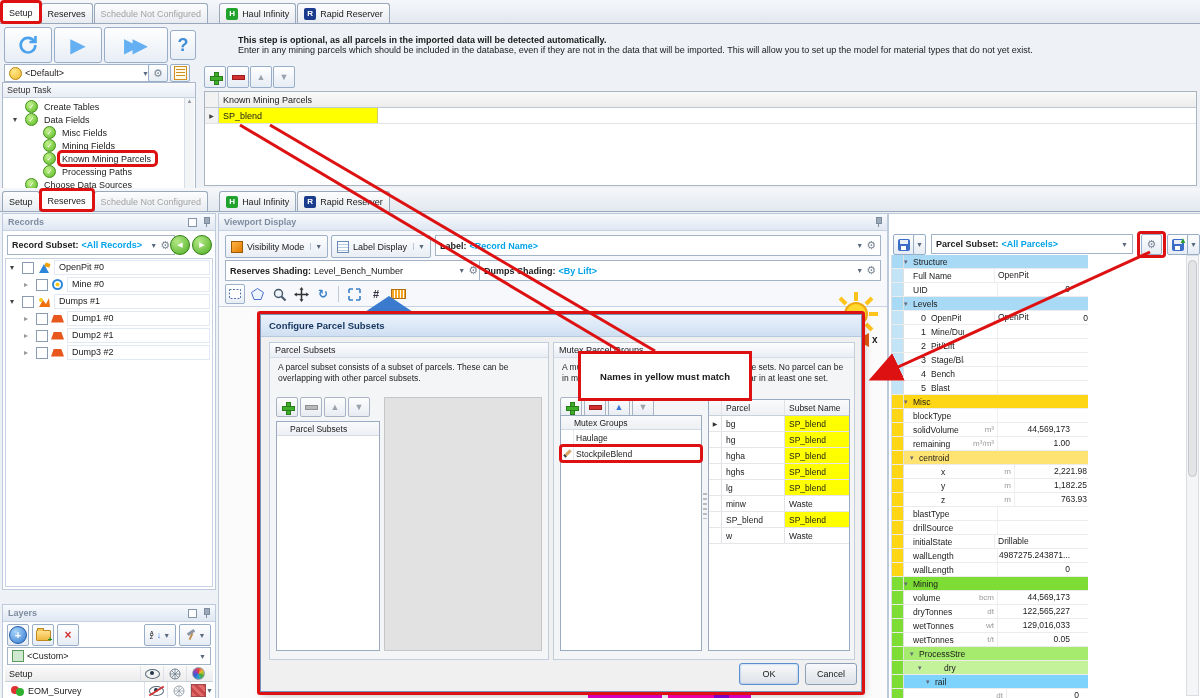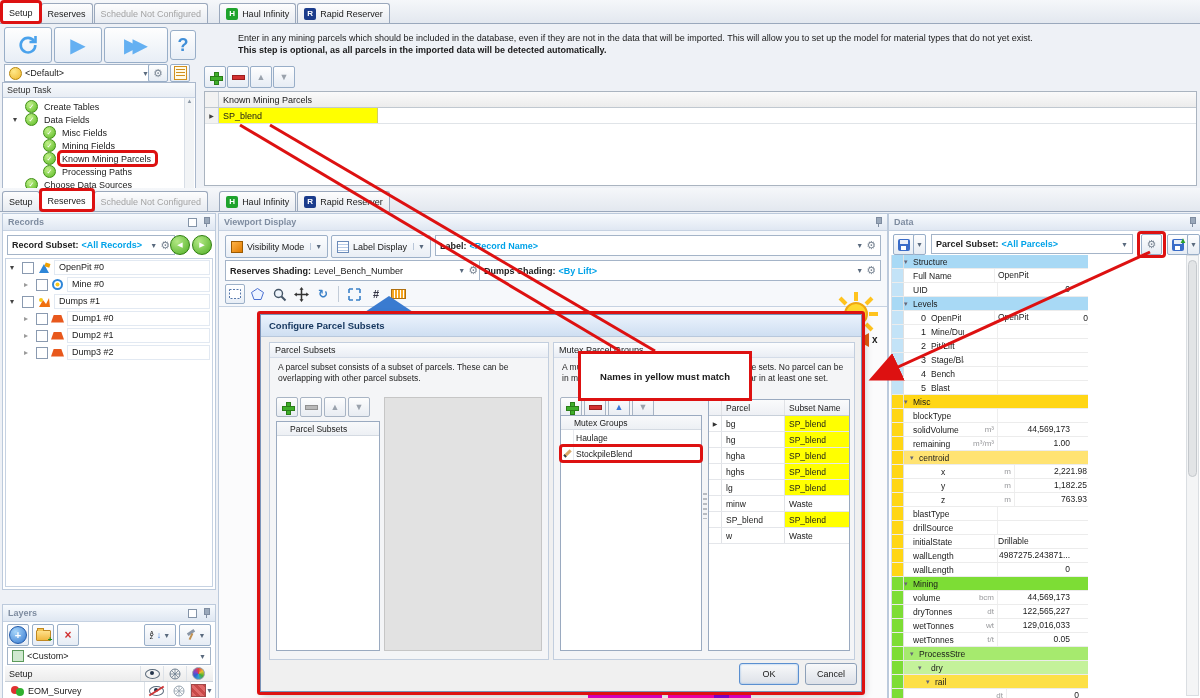--- a/index.html
+++ b/index.html
@@ -125,24 +125,24 @@
   .sh{font-size:8.5px}
   .sh .pg-val{border-left:none}
   .sb{background:#a8d9f5}.sb .pg-gut{background:#a8d9f5}
   .gb .pg-gut{background:#c3e3f7}
   .sy{background:#ffd616}.sy .pg-gut{background:#ffd616}
   .sy2{background:#ffe372}.sy2 .pg-gut{background:#ffd616}
   .gy .pg-gut{background:#ffd616}
   .sg{background:#7ddd35}.sg .pg-gut{background:#7ddd35}
   .sg2{background:#a6ea6e}.sg2 .pg-gut{background:#7ddd35}
   .sg3{background:#c4f29a}.sg3 .pg-gut{background:#7ddd35}
-  .sg4{background:#fde047}.sg4 .pg-gut{background:#7ddd35}
+  .sg4{background:#7dd3fc}.sg4 .pg-gut{background:#7ddd35}
   .gg .pg-gut{background:#7ddd35}
   .i1 .pg-arrow{margin-left:6px}.i2 .pg-arrow,.i2 .pg-label{margin-left:7px}
-  .i2 .pg-label{margin-left:4px}.i2 .pg-arrow{margin-left:14px}
+  .i2 .pg-label{margin-left:17px}.i2 .pg-arrow{margin-left:14px}
   .i3 .pg-arrow{margin-left:22px}.i4 .pg-arrow{margin-left:30px}
   .i2:not(.sh) .pg-label{margin-left:14px;flex:0 0 auto;width:40px}
   .i4:not(.sh) .pg-label{margin-left:30px}
   .vsb{position:absolute;right:2px;top:41px;bottom:2px;width:11px;background:#f4f5f6;border:1px solid #dadee2}
   .vsb .thumb{position:absolute;left:1px;right:1px;top:4px;height:215px;background:#e2e4e6;border:1px solid #c4c8cc;border-radius:5px}
   
   .lhead2{height:15px;background:linear-gradient(#fafafa,#ececec);border-bottom:1px solid #c8d0d8;display:flex;align-items:center;padding:0 4px}
   .lcol{width:22px;display:flex;align-items:center;justify-content:center;border-left:1px solid #dde2e8;align-self:stretch}
   .balls{width:13px;height:10px;position:relative;display:inline-block}
   .balls::before{content:"";position:absolute;left:0;top:0;width:8px;height:8px;border-radius:50%;background:#e03030}
@@ -301,22 +301,22 @@
           <span class="chk"></span>
           <span class="titem">
             <span>Choose Data Sources</span>
           </span>
         </div>
     </div>
     <div class="minisb">▲</div>
   </div>
 
   <div style="position:absolute;left:238px;top:33px;right:10px">
+    <div style="font-weight:bold;margin-top:2px">This step is optional, as all parcels in the imported data will be detected automatically.</div>
     <div>Enter in any mining parcels which should be included in the database, even if they are not in the data that will be imported. This will allow you to set up the model for material types that do not yet exist.</div>
-    <div style="font-weight:bold;margin-top:2px">This step is optional, as all parcels in the imported data will be detected automatically.</div>
   </div>
 
   <div class="btn" style="position:absolute;left:204px;top:66px;width:20px;height:20px">
       <span class="iplus"></span>
     </div>
   <div class="btn" style="position:absolute;left:227px;top:66px;width:20px;height:20px">
       <span class="iminus"></span>
     </div>
   <div class="btn" style="position:absolute;left:250px;top:66px;width:20px;height:20px">
       <span class="arrgray">▲</span>
@@ -501,25 +501,20 @@
           <span style="color:#334;font-size:11px;font-weight:bold">#</span>
         </span>
       <span class="vicon">
           <span class="ruler"></span>
         </span>
     </div>
     <div style="position:absolute;left:0;right:0;top:92px;bottom:0;background:#fbfbfc;border-top:1px solid #c6d2e2"></div>
   </div>
 
   <div class="panel" style="left:888px;top:25px;width:312px;height:484px">
-    <div class="phead">
-      <span>Data</span>
-        <span class="sp"></span>
-      <span class="pin"></span>
-    </div>
     <div class="btn" style="position:absolute;left:4px;top:20px;width:20px;height:19px">
         <span class="floppy"></span>
       </div>
     <div class="btn" style="position:absolute;left:24px;top:20px;width:11px;height:19px">
         <span class="darr">▼</span>
       </div>
     <div class="combo" style="position:absolute;left:42px;top:20px;width:192px;height:18px">
       <span class="blab">Parcel Subset:</span>
       <span class="cyan">&lt;All Parcels&gt;</span>
       <span style="flex:1"></span>

